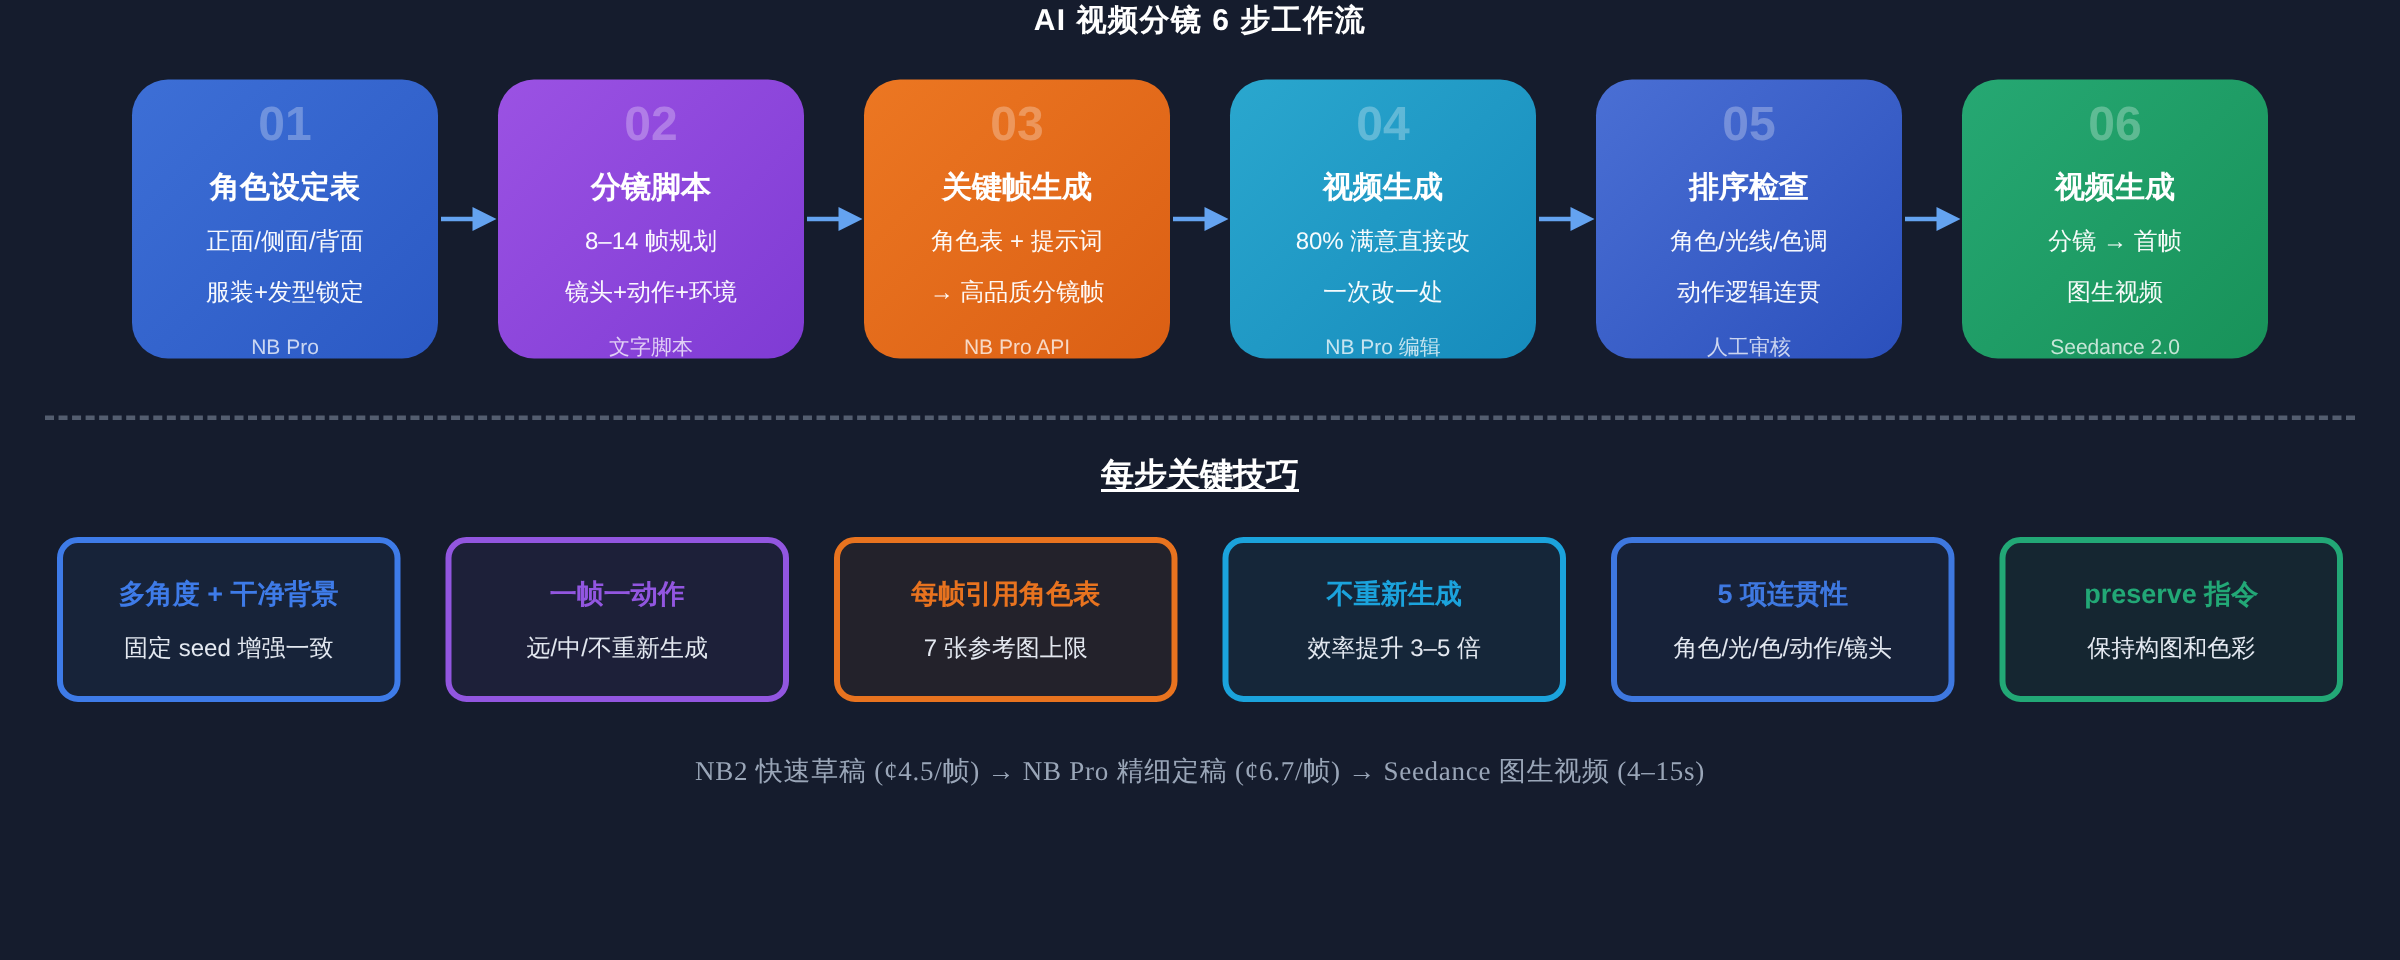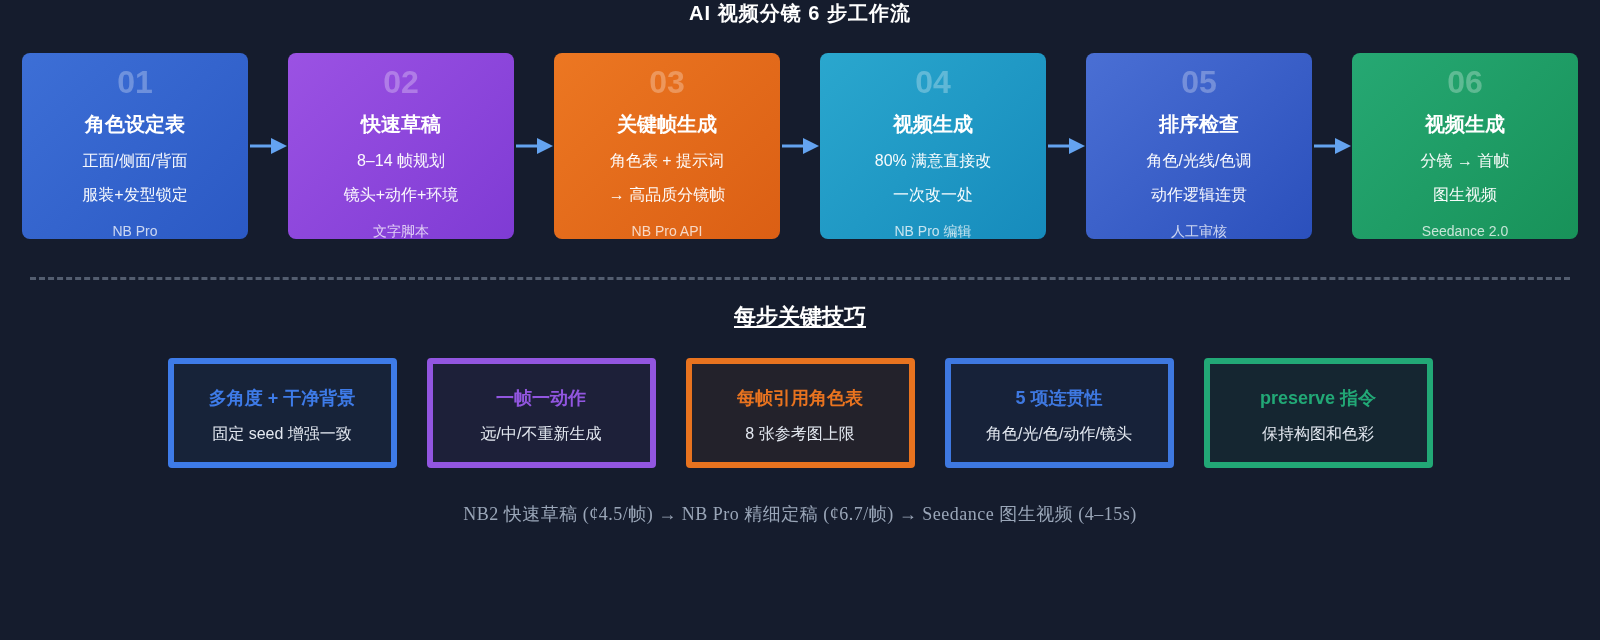--- a/index.html
+++ b/index.html
@@ -17,22 +17,22 @@
     letter-spacing: 1px;
   }
   .flow-row {
     display: flex;
     align-items: center;
     justify-content: center;
     margin-top: 26px;
     padding: 0 20px;
   }
   .step-card {
-    width: 226px; height: 186px;
-    border-radius: 8px;
+    width: 204px; height: 186px;
+    border-radius: 24px;
     box-sizing: border-box;
     display: flex;
     flex-direction: column;
     align-items: center;
     text-align: center;
     padding-top: 12px;
     flex: 0 0 auto;
   }
   .step-num {
     font-size: 32px;
@@ -77,22 +77,22 @@
   }
   .tips-row {
     display: flex;
     justify-content: center;
     gap: 30px;
     margin-top: 26px;
   }
   .tip-card {
     width: 229px; height: 110px;
     box-sizing: border-box;
-    border: 6px solid #3b82f6;
-    border-radius: 4px;
+    border: 4px solid #3b82f6;
+    border-radius: 14px;
     display: flex;
     flex-direction: column;
     align-items: center;
     justify-content: flex-start;
     text-align: center;
     padding-top: 22px;
     flex: 0 0 auto;
   }
   .tip-title {
     font-size: 18px;
@@ -129,21 +129,21 @@
 
   <div class="arrow-wrap">
     <svg width="38" height="18" viewBox="0 0 38 18" style="color: rgb(100, 163, 240);">
       <line x1="1" y1="9" x2="24" y2="9" stroke="currentColor" stroke-width="3"></line>
       <polygon points="22,1 38,9 22,17" fill="currentColor"></polygon>
     </svg>
   </div>
 
   <div class="step-card" style="background: linear-gradient(135deg, rgb(155, 82, 227), rgb(127, 59, 212));">
     <div class="step-num">02</div>
-    <div class="step-title">快速草稿</div>
+    <div class="step-title">分镜脚本</div>
     <div class="step-line">8–14 帧规划</div>
     <div class="step-line">镜头+动作+环境</div>
     <div class="step-foot">文字脚本</div>
   </div>
 
   <div class="arrow-wrap">
     <svg width="38" height="18" viewBox="0 0 38 18" style="color: rgb(100, 163, 240);">
       <line x1="1" y1="9" x2="24" y2="9" stroke="currentColor" stroke-width="3"></line>
       <polygon points="22,1 38,9 22,17" fill="currentColor"></polygon>
     </svg>
@@ -215,23 +215,27 @@
     <div class="tip-sub">固定 seed 增强一致</div>
   </div>
 
   <div class="tip-card" style="border-color: rgb(146, 86, 224); background: rgba(146, 86, 224, 0.07);">
     <div class="tip-title" style="color: rgb(146, 86, 224);">一帧一动作</div>
     <div class="tip-sub">远/中/不重新生成</div>
   </div>
 
   <div class="tip-card" style="border-color: rgb(232, 115, 31); background: rgba(232, 115, 31, 0.07);">
     <div class="tip-title" style="color: rgb(232, 115, 31);">每帧引用角色表</div>
-    <div class="tip-sub">8 张参考图上限</div>
-  </div>
-
+    <div class="tip-sub">7 张参考图上限</div>
+  </div>
+
+  <div class="tip-card" style="border-color: rgb(27, 163, 220); background: rgba(27, 163, 220, 0.07);">
+    <div class="tip-title" style="color: rgb(27, 163, 220);">不重新生成</div>
+    <div class="tip-sub">效率提升 3–5 倍</div>
+  </div>
 
   <div class="tip-card" style="border-color: rgb(62, 120, 224); background: rgba(62, 120, 224, 0.07);">
     <div class="tip-title" style="color: rgb(62, 120, 224);">5 项连贯性</div>
     <div class="tip-sub">角色/光/色/动作/镜头</div>
   </div>
 
   <div class="tip-card" style="border-color: rgb(34, 168, 118); background: rgba(34, 168, 118, 0.07);">
     <div class="tip-title" style="color: rgb(34, 168, 118);">preserve 指令</div>
     <div class="tip-sub">保持构图和色彩</div>
   </div>

